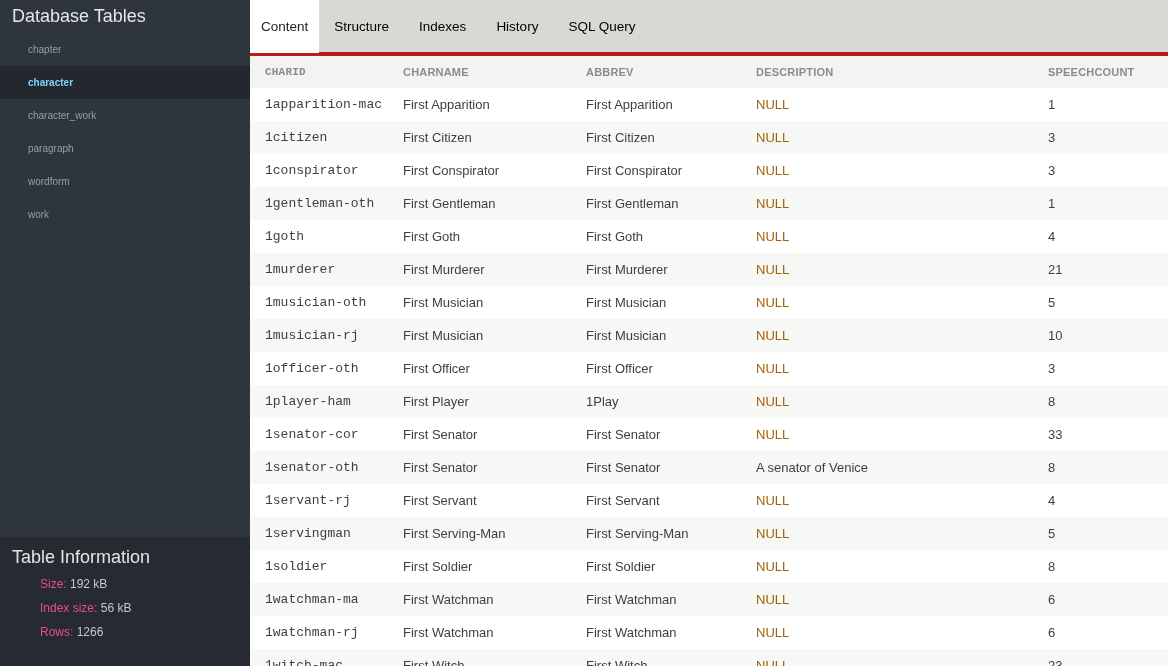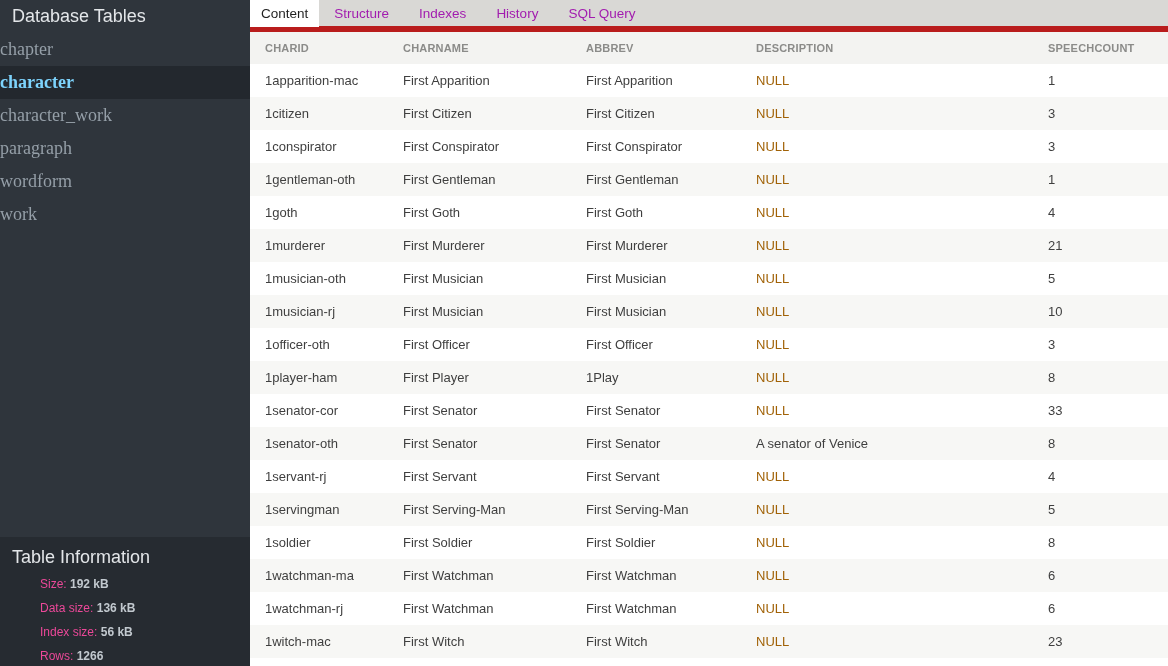--- a/index.html
+++ b/index.html
@@ -27,57 +27,57 @@
     overflow:hidden;
   }
   .sidebar-title{
     height:33px;line-height:33px;
     padding-left:12px;
     color:#e3e6e9;font-size:18px;
   }
   .table-list{display:flex;flex-direction:column;}
   .table-item{
     height:33px;line-height:33px;
-    padding-left:0;
-    color:#959fa8;font-size:18px;
-    cursor:pointer;white-space:nowrap;font-family:Liberation Serif, serif;
+    padding-left:28px;
+    color:#959fa8;font-size:10px;
+    cursor:pointer;white-space:nowrap;
   }
   .table-item.selected{
     background:var(--sidebar-selected-bg);
     color:#7dd3fc;font-weight:bold;
   }
   .table-info{
     margin-top:auto;
     background:var(--sidebar-info-bg);
     height:129px;
     padding:9px 12px 0 12px;
   }
   .info-title{
     color:#e3e6e9;font-size:18px;
     height:26px;line-height:22px;
   }
   .info-stat{
     height:24px;line-height:24px;
     font-size:12px;white-space:nowrap;
   }
   .info-stat .stat-label{color:#ec4899;margin-left:28px;}
-  .info-stat .stat-value{color:#c2c9cf;font-weight:bold;}
+  .info-stat .stat-value{color:#c2c9cf;}
 
   
   .main{flex:1;display:flex;flex-direction:column;min-width:0;}
   .tabbar{
-    height:32px;flex-shrink:0;
+    height:56px;flex-shrink:0;
     background:var(--tabbar-bg);
     display:flex;align-items:stretch;
-    border-bottom:6px solid #b91c1c;
+    border-bottom:4px solid #b91c1c;
   }
   .tab{
     display:flex;align-items:center;
     padding:0 15px;
-    color:#a21caf;font-size:13.5px;
+    color:#000000;font-size:13.5px;
     cursor:pointer;white-space:nowrap;
   }
   .tab.active{
     background:#ffffff;color:#1f1f1f;
     padding:0 11px;
     margin-bottom:-1px;
   }
 
   .grid-wrap{flex:1;overflow:hidden;background:#fff;}
   table.grid{
@@ -89,21 +89,21 @@
     color:#8b8b89;letter-spacing:0.2px;
     padding:0;cursor:pointer;
   }
   .grid tbody tr{height:33px;background:#fff;padding-left:8px;}
   .grid tbody tr:nth-child(even){background:var(--stripe-bg);}
   .grid td{
     padding:0;font-size:13px;color:#3f3f3f;
     white-space:nowrap;overflow:hidden;text-overflow:ellipsis;
     cursor:default;
   }
-  .grid th:first-child,.grid td:first-child{padding-left:15px;}
+  .grid th:first-child,.grid td:first-child{padding-left:15px;font-family:Liberation Mono, monospace;}
   .grid td .null{color:#a16207;}
 </style>
 </head>
 <body>
 
 <div class="app">
 
   <aside class="sidebar">
     <div class="sidebar-title">Database Tables</div>
     <nav class="table-list" id="table-list">
@@ -111,21 +111,20 @@
         <div class="table-item selected">character</div>
         <div class="table-item">character_work</div>
         <div class="table-item">paragraph</div>
         <div class="table-item">wordform</div>
         <div class="table-item">work</div>
       </nav>
     <div class="table-info">
       <div class="info-title">Table Information</div>
       <div id="info-stats">
           <div class="info-stat"><span class="stat-label">Size: </span><span class="stat-value">192 kB</span></div>
-          <div class="info-stat"><span class="stat-label">Data size: </span><span class="stat-value">136 kB</span></div>
           <div class="info-stat"><span class="stat-label">Index size: </span><span class="stat-value">56 kB</span></div>
           <div class="info-stat"><span class="stat-label">Rows: </span><span class="stat-value">1266</span></div>
         </div>
     </div>
   </aside>
 
   <main class="main">
     <div class="tabbar" id="tabbar">
         <div class="tab active">Content</div>
         <div class="tab">Structure</div>

